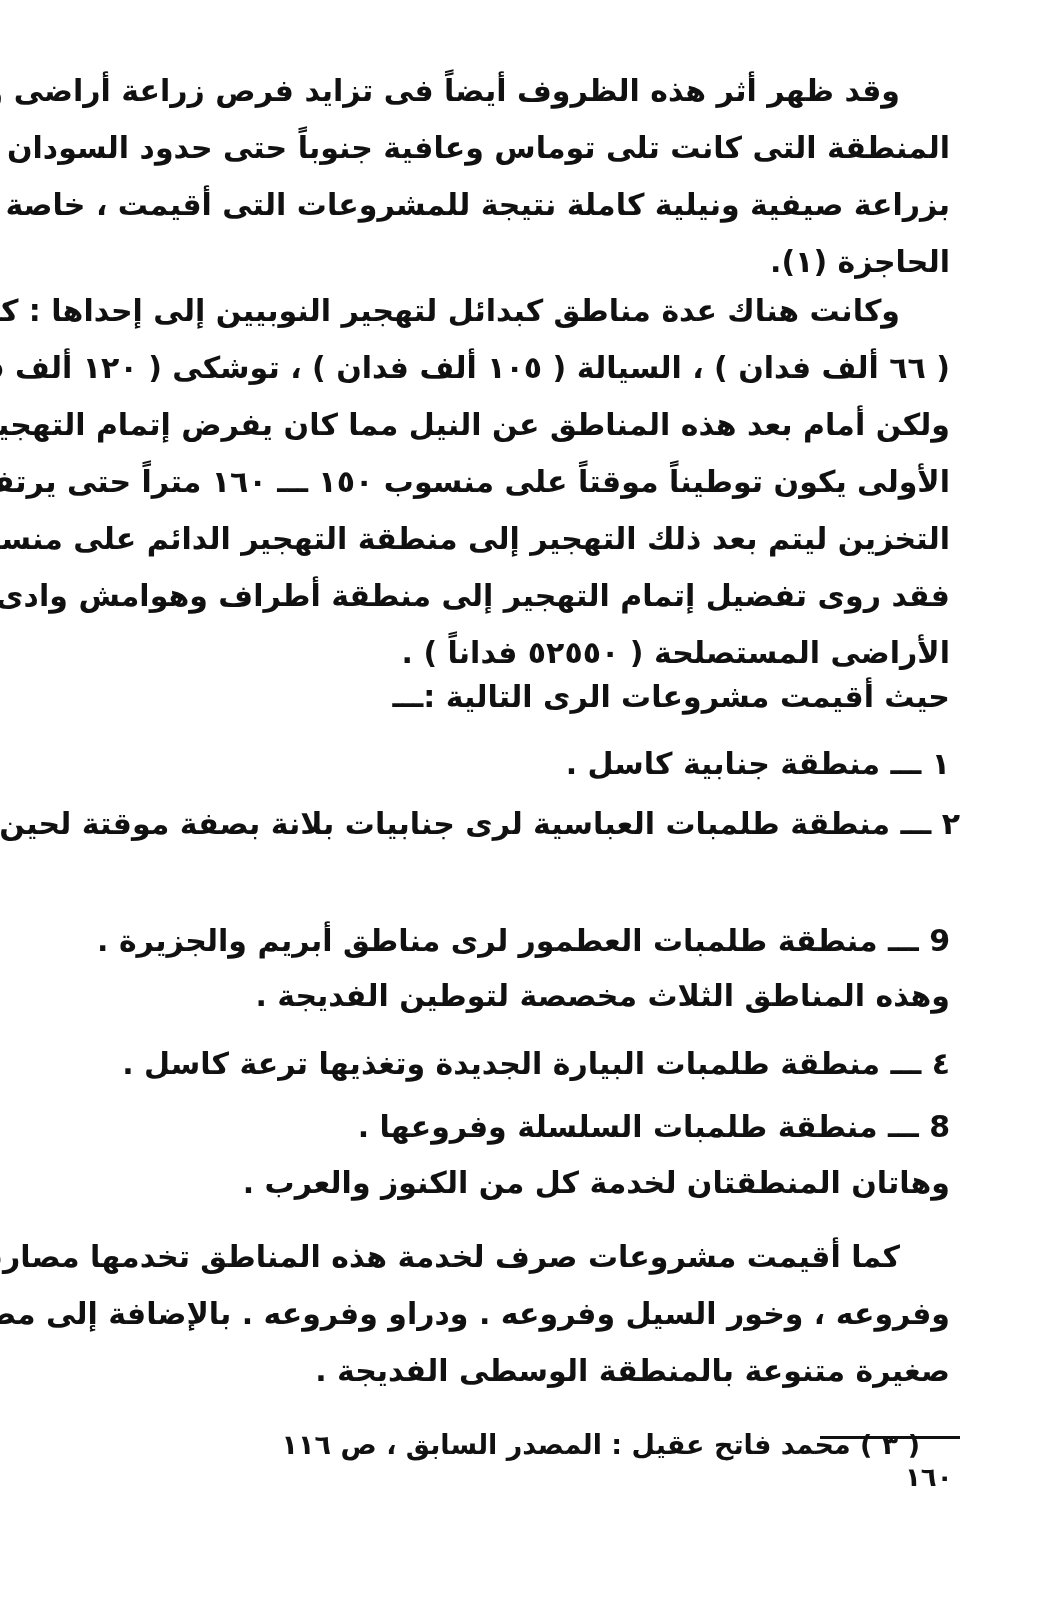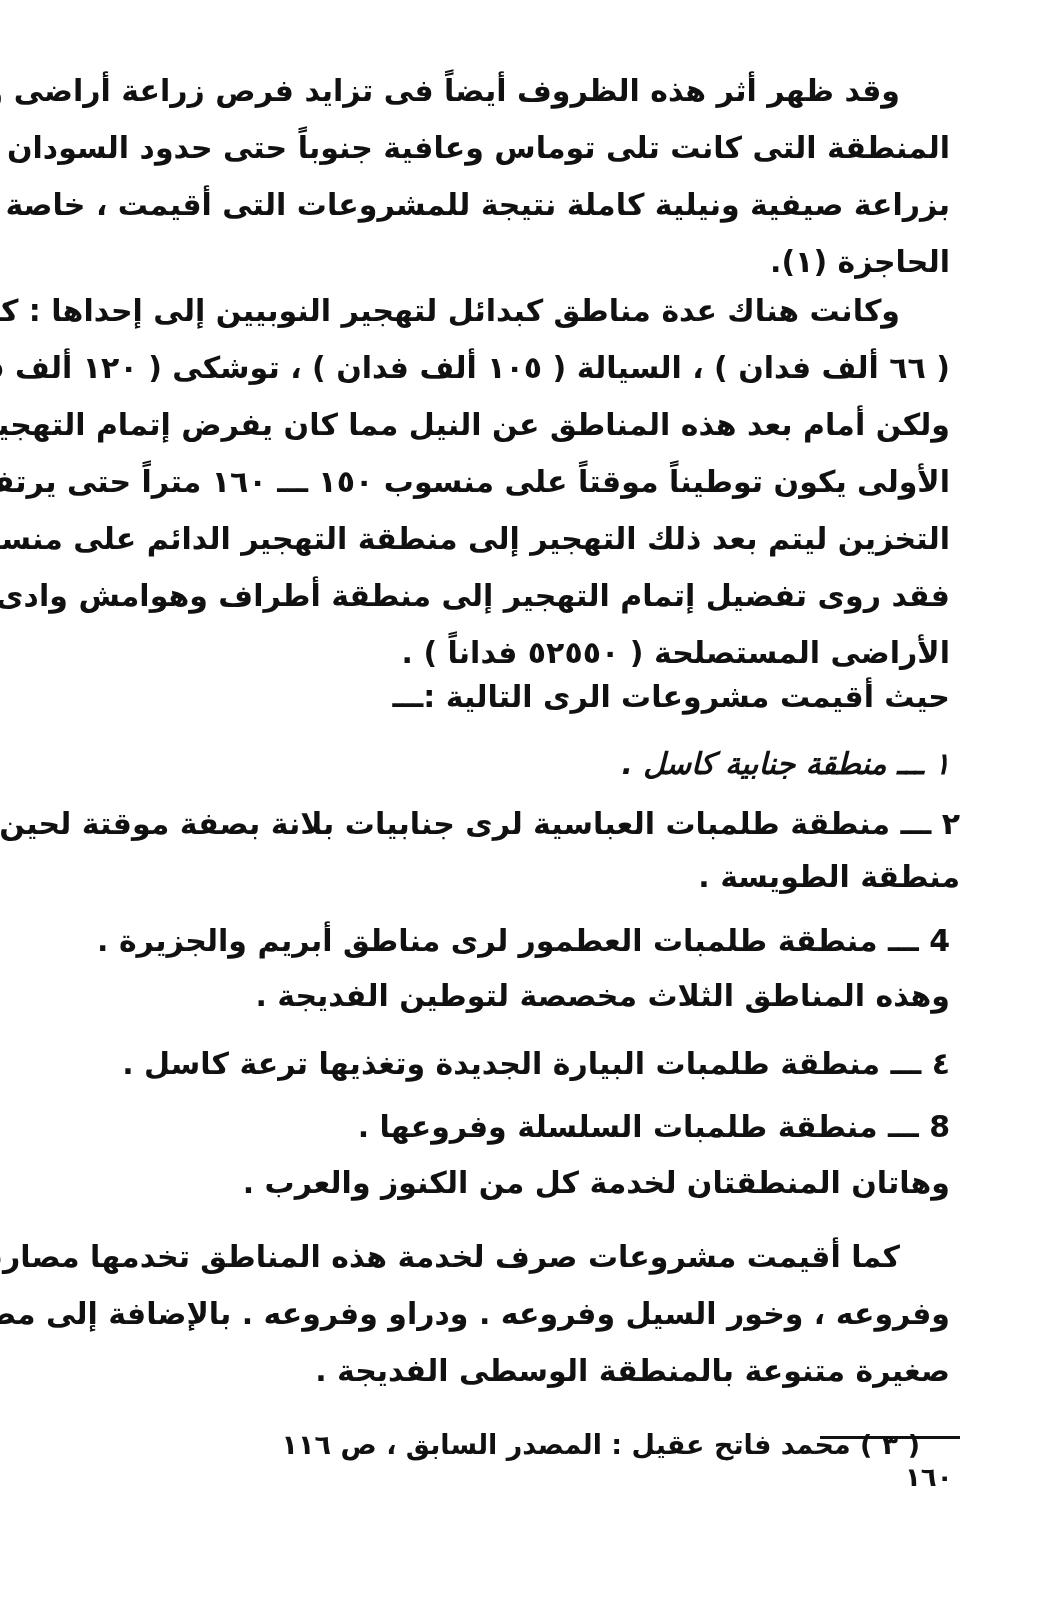--- a/index.html
+++ b/index.html
@@ -101,24 +101,23 @@
     <span class="line">( ٦٦ ألف فدان ) ، السيالة ( ١٠٥ ألف فدان ) ، توشكى ( ١٢٠ ألف فدان ) ،</span>
     <span class="line">ولكن أمام بعد هذه المناطق عن النيل مما كان يفرض إتمام التهجير على مرحلتين</span>
     <span class="line">الأولى يكون توطيناً موقتاً على منسوب ١٥٠ ـــ ١٦٠ متراً حتى يرتفع منسوب</span>
     <span class="line">التخزين ليتم بعد ذلك التهجير إلى منطقة التهجير الدائم على منسوب ١٨٥ متراً ،</span>
     <span class="line">فقد روى تفضيل إتمام التهجير إلى منطقة أطراف وهوامش وادى كوم أمبو فى</span>
     <span class="line last">الأراضى المستصلحة ( ٥٢٥٥٠ فداناً ) .</span>
   </div>
 
   <div class="item" style="top:668px;margin-left:24px;">حيث أقيمت مشروعات الرى التالية :ـــ</div>
 
-  <div class="item" style="top:735px;font-style:italic;">١ ـــ منطقة جنابية كاسل .</div>
+  <div class="item" style="top:735px;">١ ـــ منطقة جنابية كاسل .</div>
   <div class="item" style="top:795px; right:90px; left:90px; text-align:justify; text-align-last:justify;">٢ ـــ منطقة طلمبات العباسية لرى جنابيات بلانة بصفة موقتة لحين ريها من</div>
-  <div class="item" style="top:848px; right:90px;">منطقة الطويسة .</div>
-  <div class="item" style="top:912px;">4 ـــ منطقة طلمبات العطمور لرى مناطق أبريم والجزيرة .</div>
+  <div class="item" style="top:912px;">9 ـــ منطقة طلمبات العطمور لرى مناطق أبريم والجزيرة .</div>
   <div class="item" style="top:967px;">وهذه المناطق الثلاث مخصصة لتوطين الفديجة .</div>
   <div class="item" style="top:1035px;">٤ ـــ منطقة طلمبات البيارة الجديدة وتغذيها ترعة كاسل .</div>
   <div class="item" style="top:1098px;">8 ـــ منطقة طلمبات السلسلة وفروعها .</div>
   <div class="item" style="top:1154px;">وهاتان المنطقتان لخدمة كل من الكنوز والعرب .</div>
 
   <div class="body-text" style="top:1228px;">
     <span class="line indent">كما أقيمت مشروعات صرف لخدمة هذه المناطق تخدمها مصارف فطيرة</span>
     <span class="line">وفروعه ، وخور السيل وفروعه . ودراو وفروعه . بالإضافة إلى مصارف</span>
     <span class="line last">صغيرة متنوعة بالمنطقة الوسطى الفديجة .</span>
   </div>

